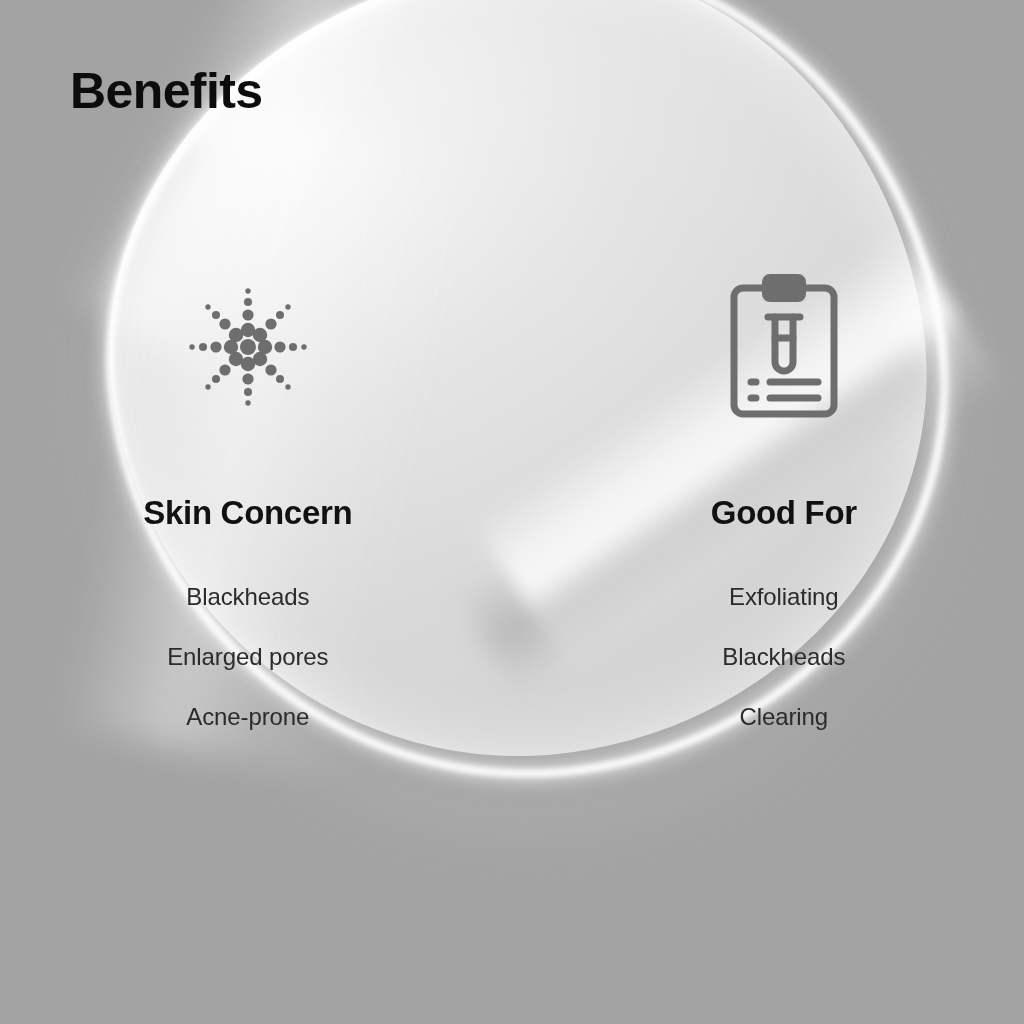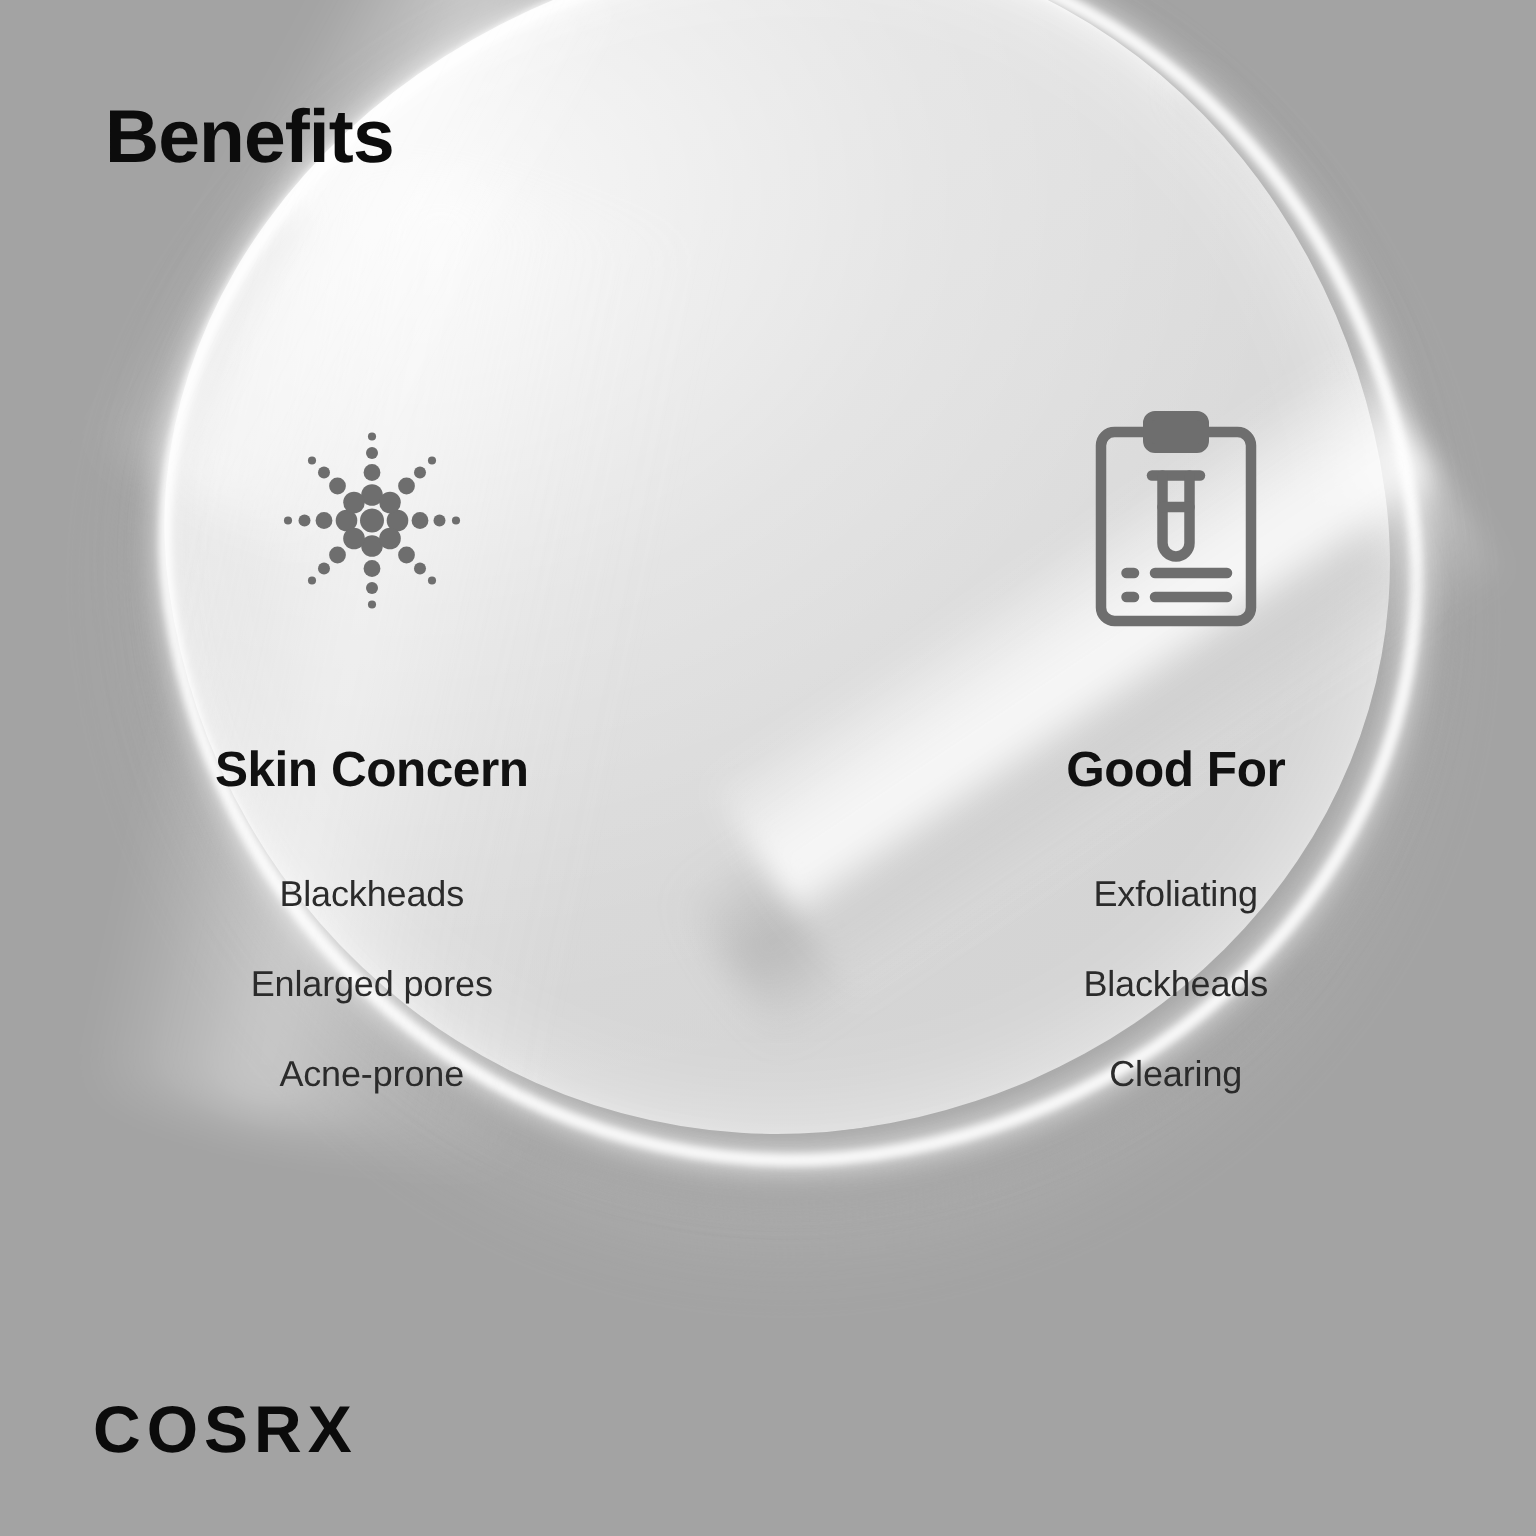--- a/index.html
+++ b/index.html
@@ -347,16 +347,15 @@
 
         <div class="col-list">
           <div class="item">Exfoliating</div>
           <div class="item">Blackheads</div>
           <div class="item">Clearing</div>
         </div>
       </div>
 
     </div>
 
-    <div class="brand">COSRX</div>
 
   </div>
 </div>
 
 </body></html>

